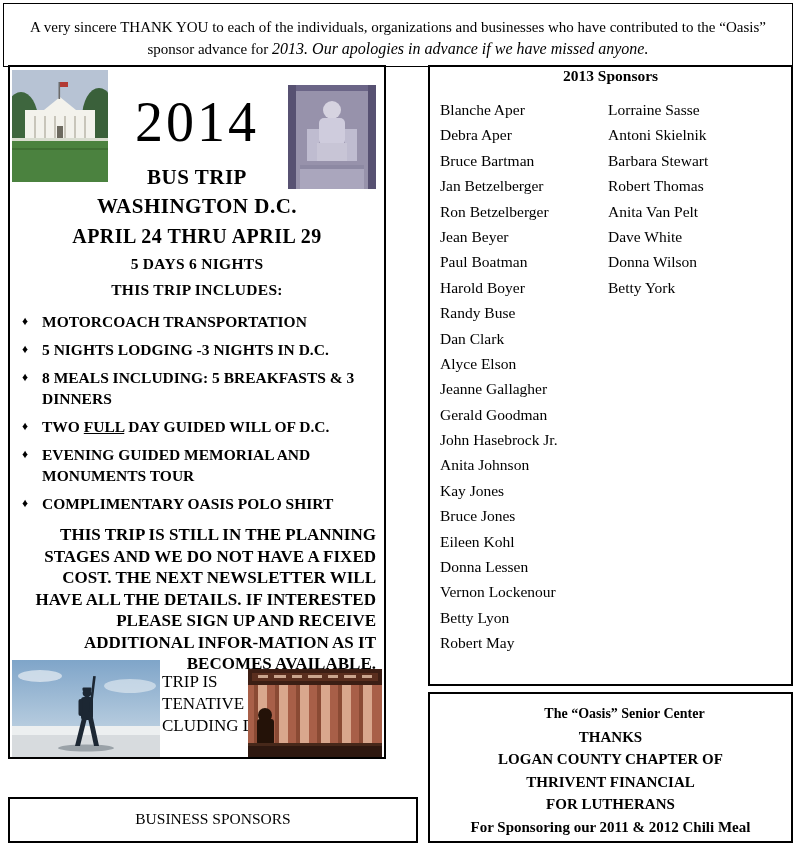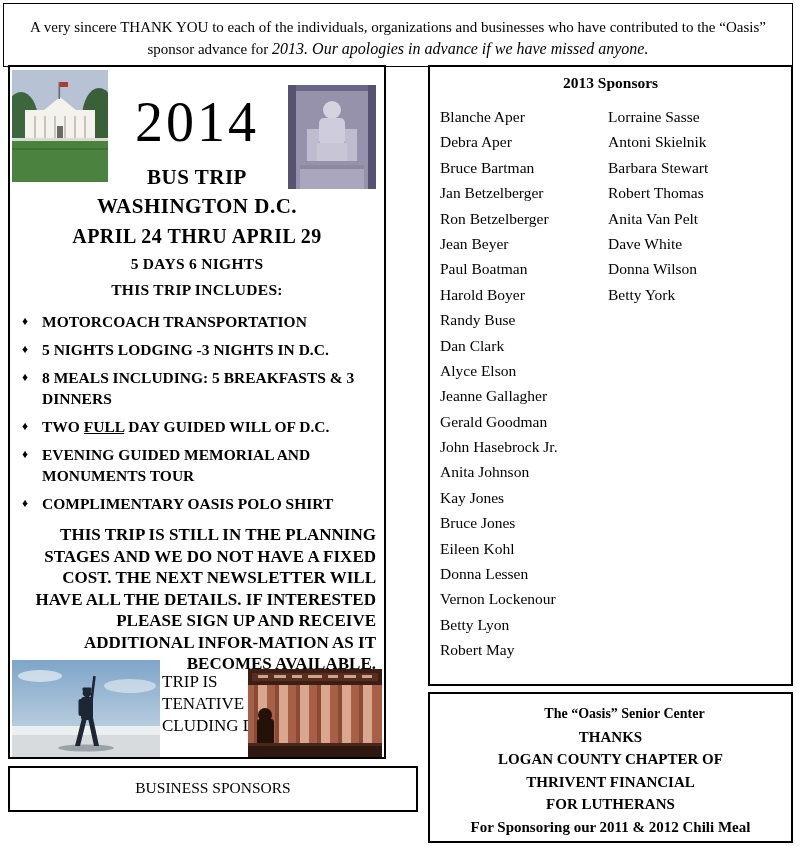--- a/index.html
+++ b/index.html
@@ -33,27 +33,27 @@
   .btext { max-width:338px; }
   .u { text-decoration:underline; }
 
   .planning { margin:10px 8px 0 10px; text-align:right; font-weight:bold;
               font-size:17px; line-height:21.5px; }
 
   .tentative { position:absolute; left:152px; bottom:20px; width:138px;
                text-align:left; font-size:17px; line-height:22px; }
 
   
-  .business-box { position:absolute; left:8px; top:766px; width:410px; height:46px;
+  .business-box { position:absolute; left:8px; top:797px; width:410px; height:46px;
                   border:2px solid #000; text-align:center; font-size:15.5px; padding-top:11px; }
 
   
   .sponsors-box { position:absolute; left:428px; top:65px; width:365px; height:621px;
                   border:2px solid #000; }
-  .sp-title { text-align:center; font-weight:bold; font-size:15.5px; padding-top:7px; }
+  .sp-title { text-align:center; font-weight:bold; font-size:15.5px; }
   .sp-cols { display:flex; padding:12px 0 0 10px; }
   .sp-col1 { width:166px; }
   .sp-col2 { flex:1; padding-left:2px; }
   .sp-name { height:25.4px; line-height:25.4px; font-size:15.5px; white-space:nowrap; }
 
   
   .thanks-box { position:absolute; left:428px; top:692px; width:365px; height:151px;
                 border:2px solid #000; text-align:center; font-weight:bold; padding-top:9px; }
   .thanks-box .tline { font-size:15px; line-height:22.5px; }
   .thanks-box .tline.small { font-size:14px;padding-left:28px; }

